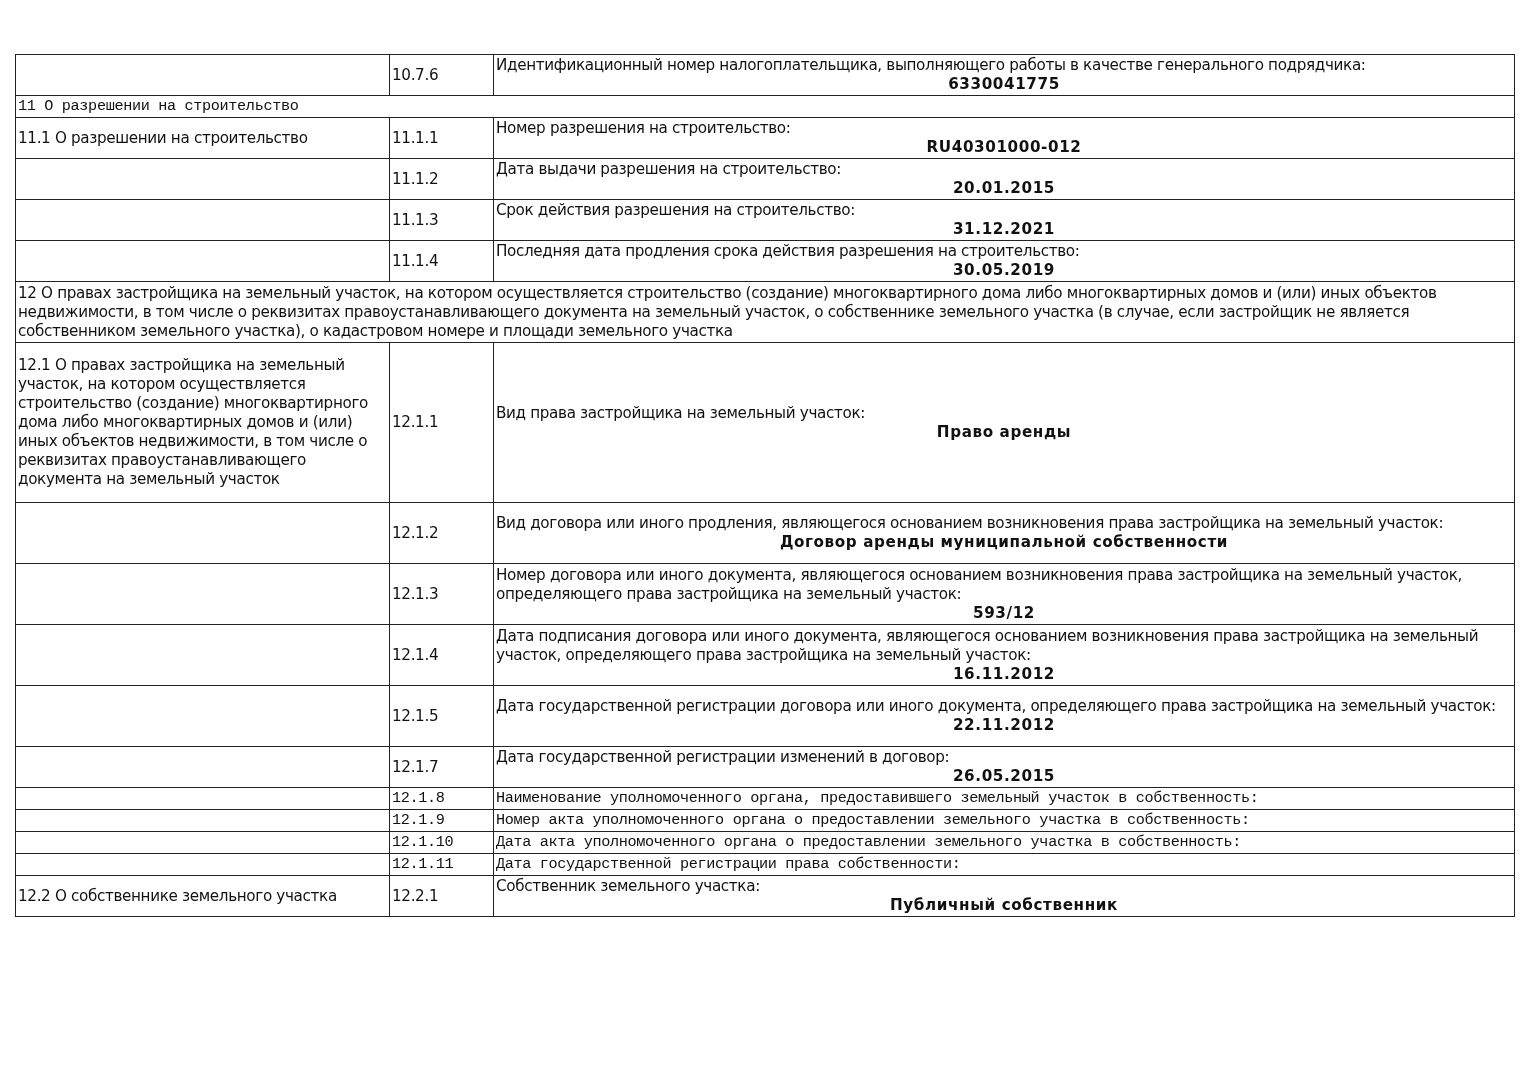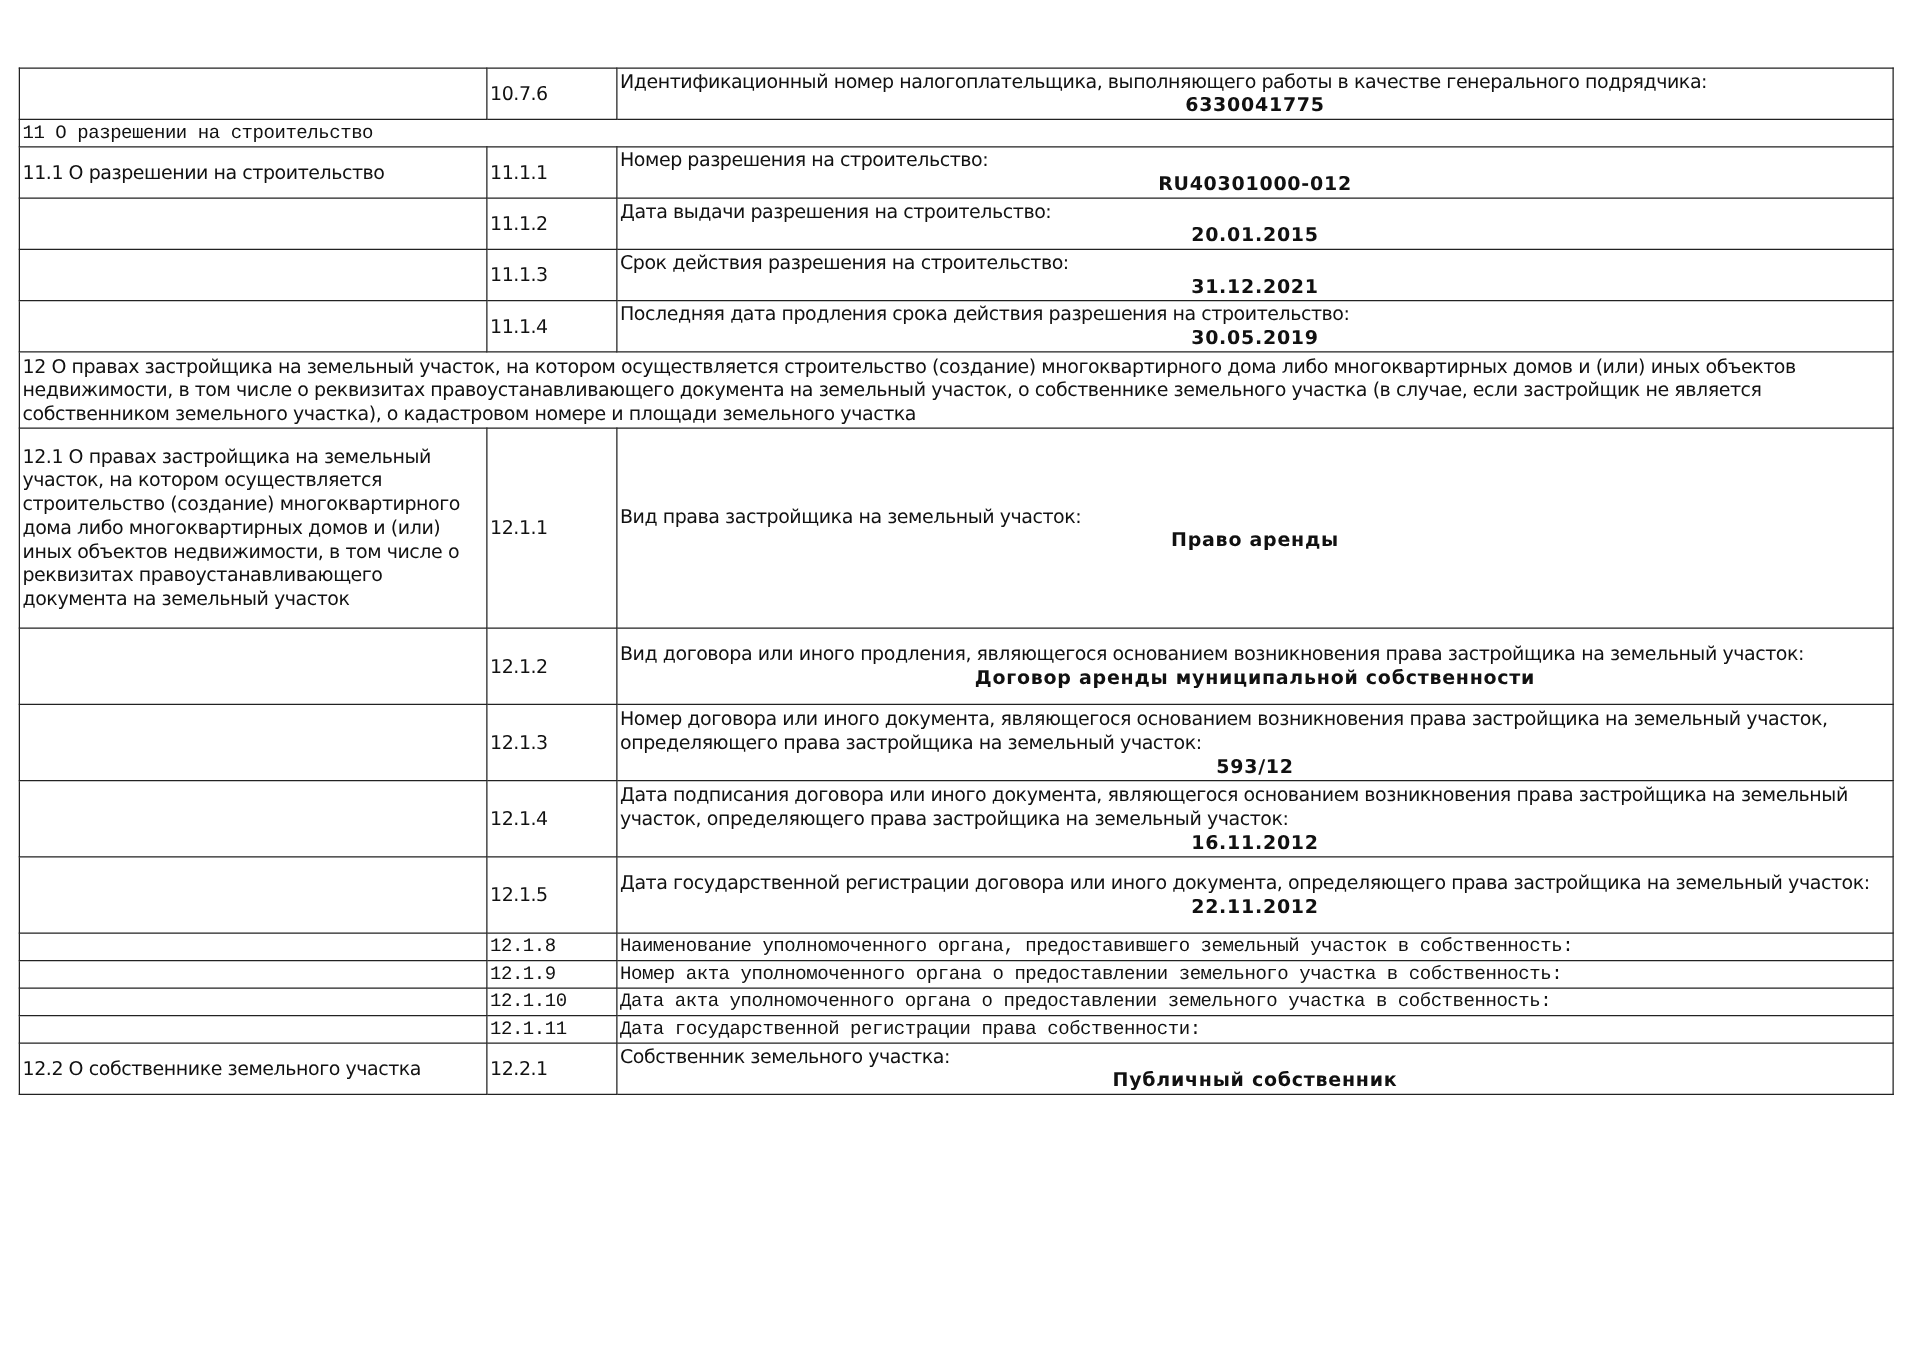--- a/index.html
+++ b/index.html
@@ -153,20 +153,28 @@
     <tr class="h-three">
       <td></td>
       <td>12.1.5</td>
       <td>
         <span class="label">Дата государственной регистрации договора или иного документа, определяющего права застройщика на земельный участок:</span>
         <span class="value">22.11.2012</span>
       </td>
     </tr>
 
 
+    <tr class="h-two">
+      <td></td>
+      <td>12.1.7</td>
+      <td>
+        <span class="label">Дата государственной регистрации изменений в договор:</span>
+        <span class="value">26.05.2015</span>
+      </td>
+    </tr>
 
     <tr class="h-short">
       <td></td>
       <td>12.1.8</td>
       <td>
         <span class="label">Наименование уполномоченного органа, предоставившего земельный участок в собственность:</span>
       </td>
     </tr>
 
     <tr class="h-short">

